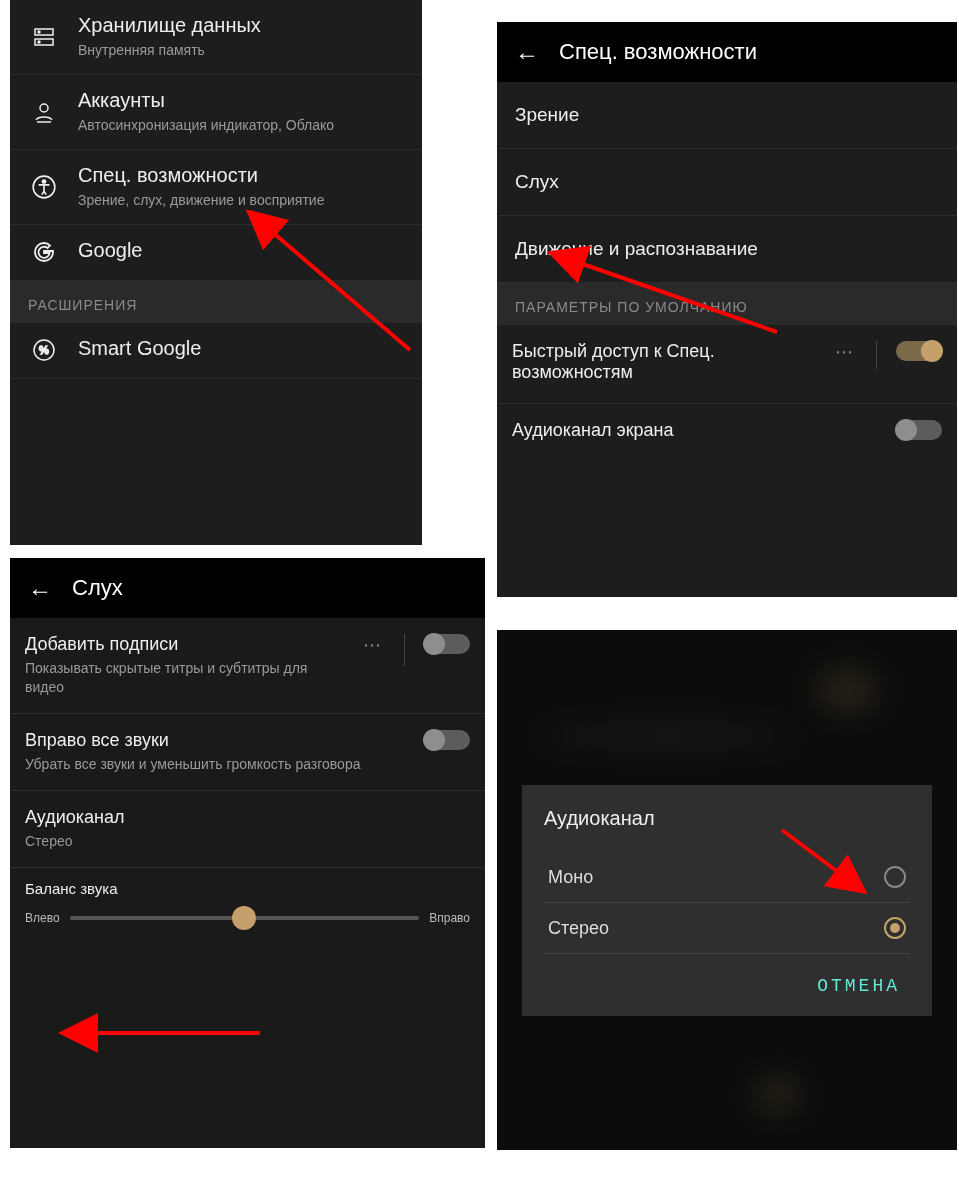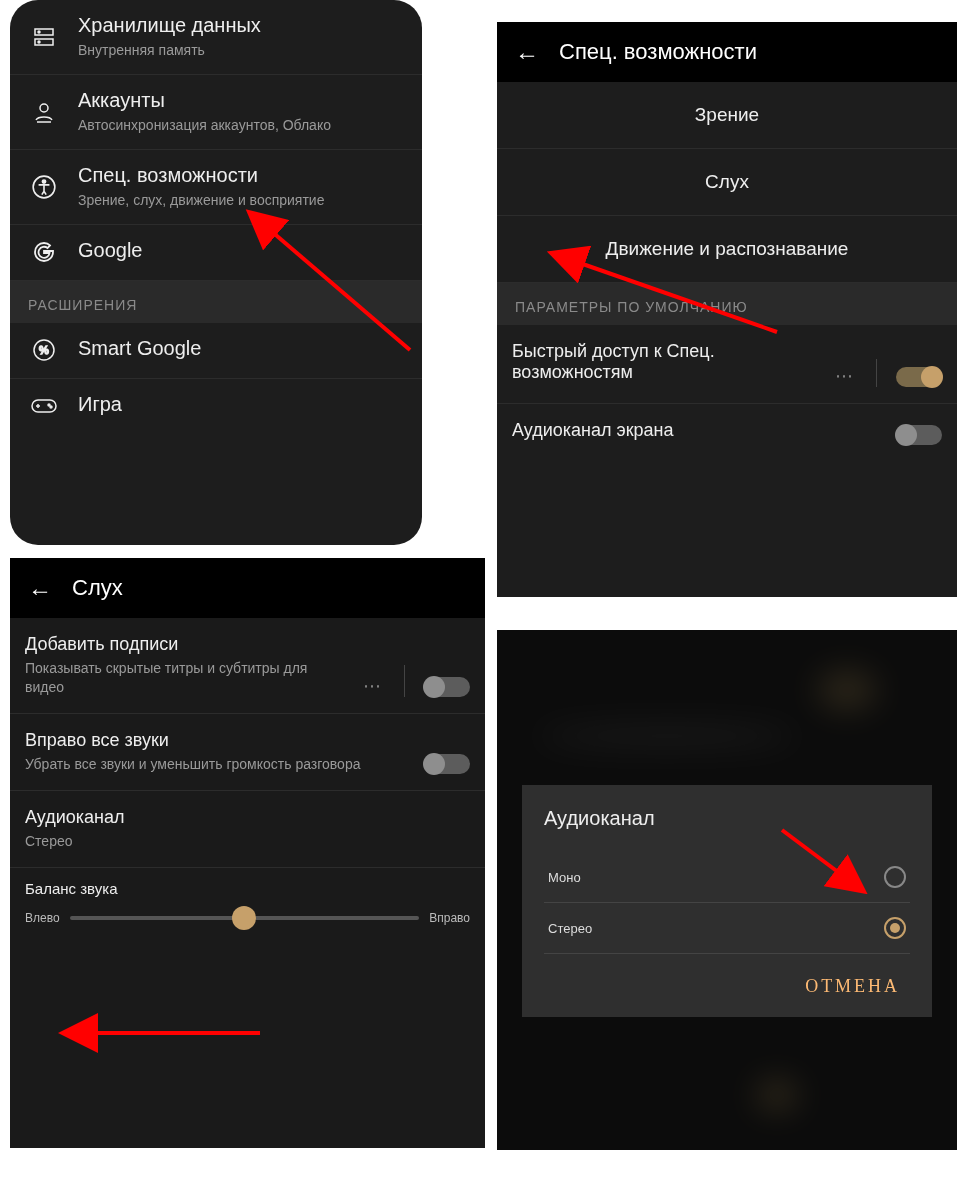--- a/index.html
+++ b/index.html
@@ -56,30 +56,30 @@
     margin-bottom:4px;
   }
   .sub-txt {
     color:#9a9a9a;
     font-size:14px;
     line-height:1.35;
   }
   .simple-item {
     display:flex;
     align-items:center;
-    justify-content:center;
+    justify-content:flex-start;
     padding:22px 18px;
     border-bottom:1px solid #2c2c2c;
     color:#eee;
     font-size:19px;
     cursor:pointer;
   }
   .toggle-row {
     display:flex;
-    align-items:flex-end;
+    align-items:flex-start;
     padding:16px 15px;
     border-bottom:1px solid #2c2c2c;
     gap:19px;
   }
   .toggle-row .text-col { flex:1; }
   .more-dots { color:#888; font-size:18px; padding:0 4px; cursor:pointer;}
   
   .switch {
     width:46px; height:20px;
     background:#5c5c5c;
@@ -121,53 +121,53 @@
     position:absolute;
     left:25px; right:25px; top:155px;
     background:#2f2f2f;
     padding:22px 22px 10px 22px;
   }
   .dialog-title { color:#eee; font-size:20px; margin-bottom:22px; }
   .radio-row {
     display:flex; justify-content:space-between; align-items:center;
     padding:14px 4px;
     border-bottom:1px solid #444;
-    color:#ddd; font-size:13px;
+    color:#ddd; font-size:18px;
     cursor:pointer;
   }
   .radio-row:last-of-type { border-bottom:none; }
   .radio-circle {
     width:22px; height:22px; border:2px solid #888; border-radius:50%;
     display:flex; align-items:center; justify-content:center;
   }
   .radio-circle.selected { border-color:#c6a06a; }
   .radio-circle.selected::after {
     content:""; width:10px; height:10px; border-radius:50%; background:#c6a06a;
   }
   .dialog-actions { text-align:right; margin-top:12px; }
   .cancel-btn {
-    color:#fdba74; font-size:18px; letter-spacing:3px;
+    color:#5eead4; font-size:18px; letter-spacing:3px;
     background:none; border:none; cursor:pointer;
-    font-family:Liberation Serif, serif;
+    font-family:Liberation Mono, monospace;
     padding:10px;
   }
 
   
   .arrow-svg { position:absolute; pointer-events:none; }
 
   
   #panel1 { background:#1d1d1d; }
   #panel2 { background:#1d1d1d; }
   #panel3 { background:#1a1a1a; }
   #panel4 { background:#0c0c0c; }
 </style>
 </head>
 <body>
 
-<div id="panel1" class="panel" style="left:10px; top:0px; width:412px; height:545px;border-radius:28px;">
+<div id="panel1" class="panel" style="left:10px; top:0px; width:412px; height:545px;">
   <div class="list-item">
     <div class="icon-col">
       <svg width="24" height="24" viewBox="0 0 24 24" fill="none" stroke="#eee" stroke-width="1.5">
         <rect x="3" y="4" width="18" height="6"></rect>
           <rect x="3" y="14" width="18" height="6"></rect>
         <circle cx="7" cy="7" r="1" fill="#eee"></circle>
           <circle cx="7" cy="17" r="1" fill="#eee"></circle>
       </svg>
     </div>
     <div class="text-col">
@@ -179,21 +179,21 @@
   <div class="list-item">
     <div class="icon-col">
       <svg width="24" height="24" viewBox="0 0 24 24" fill="none" stroke="#eee" stroke-width="1.5">
         <circle cx="12" cy="8" r="4"></circle>
           <path d="M4 20c2-4 14-4 16 0"></path>
         <line x1="5" y1="22" x2="19" y2="22"></line>
       </svg>
     </div>
     <div class="text-col">
       <div class="title-txt">Аккаунты</div>
-      <div class="sub-txt">Автосинхронизация аккаунтов, Облако</div>
+      <div class="sub-txt">Автосинхронизация индикатор, Облако</div>
     </div>
   </div>
 
   <div class="list-item">
     <div class="icon-col">
       <svg width="26" height="26" viewBox="0 0 24 24" fill="none" stroke="#eee" stroke-width="1.5">
         <circle cx="12" cy="12" r="10"></circle>
         <circle cx="12" cy="7" r="1.5" fill="#eee"></circle>
         <path d="M7 10h10M12 10v6M10 19l2-3 2 3"></path>
       </svg>
@@ -222,34 +222,20 @@
       <svg width="24" height="24" viewBox="0 0 24 24" fill="none" stroke="#eee" stroke-width="1.5">
         <circle cx="12" cy="12" r="10"></circle>
         <text x="12" y="16" text-anchor="middle" fill="#eee" font-size="11" font-family="sans-serif">%</text>
       </svg>
     </div>
     <div class="text-col">
       <div class="title-txt">Smart Google</div>
     </div>
   </div>
 
-  <div class="list-item no-border" style="padding-bottom:26px;">
-    <div class="icon-col">
-      <svg width="26" height="20" viewBox="0 0 26 20" fill="none" stroke="#eee" stroke-width="1.5">
-        <rect x="1" y="4" width="24" height="12" rx="6"></rect>
-        <line x1="7" y1="8" x2="7" y2="12"></line>
-          <line x1="5" y1="10" x2="9" y2="10"></line>
-        <circle cx="18" cy="9" r="1" fill="#eee"></circle>
-          <circle cx="20" cy="11" r="1" fill="#eee"></circle>
-      </svg>
-    </div>
-    <div class="text-col">
-      <div class="title-txt">Игра</div>
-    </div>
-  </div>
 
   <svg class="arrow-svg" style="left:0;top:0;width:475px;height:545px;">
     <defs>
         <marker id="ah1" markerWidth="10" markerHeight="10" refX="2" refY="5" orient="auto">
       <path d="M0,0 L10,5 L0,10 z" fill="red"></path>
         </marker>
       </defs>
     <line x1="400" y1="350" x2="260" y2="230" stroke="red" stroke-width="4" marker-end="url(#ah1)"></line>
   </svg>
 </div>

